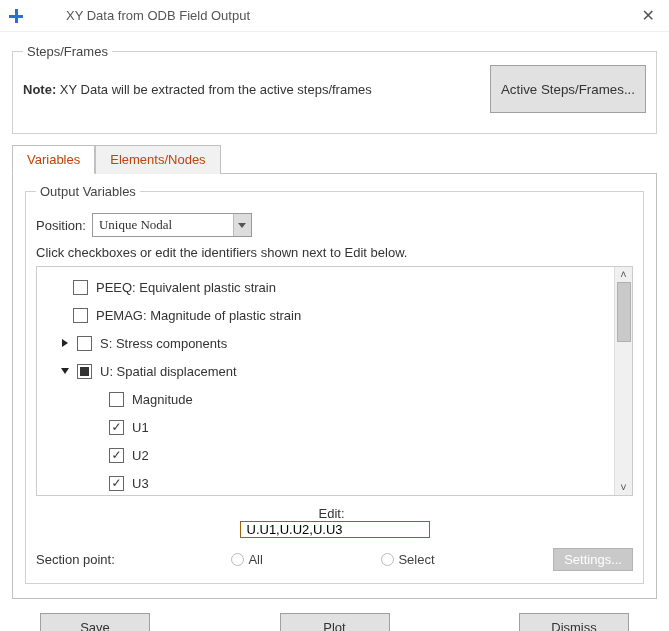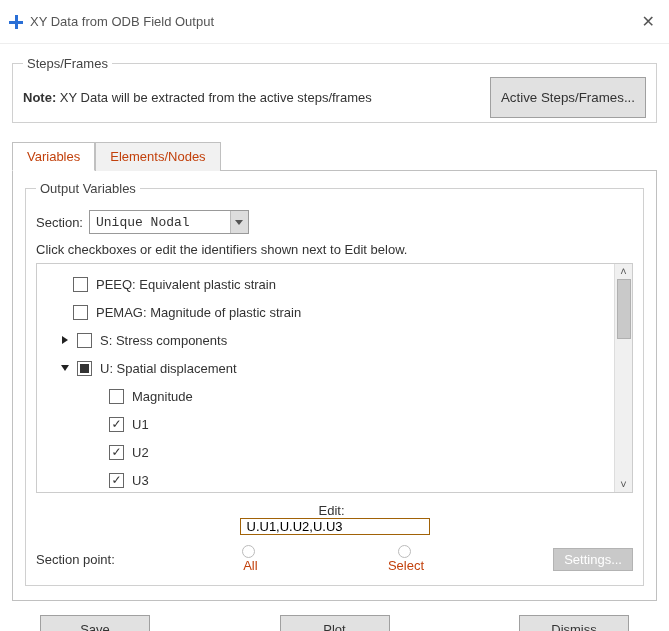--- a/index.html
+++ b/index.html
@@ -9,47 +9,48 @@
     font-size: 13px;
     background: #fff;
     color: #333;
     width: 669px;
     height: 631px;
     overflow: hidden;
   }
   .titlebar {
     display: flex;
     align-items: center;
-    height: 44px;
+    height: 32px;
     padding: 11px 8px;
     border-bottom: 1px solid #eee;
+    gap: 36px;
   }
   .titlebar .app-icon {
     width: 16px; height: 16px; margin-right: 6px;
     display:inline-flex; align-items:center; justify-content:center;
   }
   .titlebar .app-icon svg { width:16px; height:16px; }
   .titlebar .title { color:#555; }
   .titlebar .close { margin-left: auto; color:#555; font-size:16px; padding:0 6px; cursor:default; }
   .content { padding: 8px 12px 0 12px; }
   fieldset.steps {
     border:1px solid #d0d0d0;
-    padding: 6px 10px 4px 10px;
-    margin: 4px 0 18px 0;
+    padding: 6px 10px 20px 10px;
+    margin: 4px 0 10px 0;
   }
   fieldset legend { color:#444; font-size:13px; padding:0 4px; }
   .note-row { display:flex; align-items:center; }
   .note-row .note { flex:1; }
   .note-row .note b { font-weight:700; }
   .btn-active {
     background:#e1e1e1;
     border:1px solid #a0a0a0;
     padding:6px 10px;
     color:#333;
-    height:41px;
+    height:48px;
     cursor:default;
   }
   .tabs { margin-top:8px; }
   .tab-row { display:flex; }
   .tab {
     padding:6px 14px;
     border:1px solid #c0c0c0;
     border-bottom:none;
     background:#f1f1f1;
     color:#c2410c;
@@ -75,21 +76,21 @@
   .row { display:flex; align-items:center; margin:6px 0; }
   .row label.lbl { margin-right:6px; color:#333; }
   .select-wrap {
     border:1px solid #999;
     height:24px;
     display:flex; align-items:center;
     background:#fff;
   }
   .select-wrap input {
     border:none; outline:none; padding:0 6px; height:22px; width:140px;
-    font-family:Liberation Mono, monospace; font-size:13px; background:#fff; color:#333;
+    font-family:Liberation Serif, serif; font-size:13px; background:#fff; color:#333;
   }
   .select-wrap .dd {
     width:18px; height:22px;
     border-left:1px solid #bbb;
     display:flex; align-items:center; justify-content:center;
     background:#ddd;
   }
   .select-wrap .dd svg { width:10px; height:10px; }
   .hint { margin:8px 0 6px 0; color:#333; }
   .tree-wrap {
@@ -149,22 +150,21 @@
     height:26px;
     border:1px solid #a16207;
     padding:0 6px;
     font-family:inherit; font-size:13px;
     outline:none;
   }
   .section-row { display:flex; align-items:center; margin-top:10px; color:#999;justify-content:space-between; }
   .section-row .splabel { color:#333; margin-right:8px; }
   .radio {
     display:inline-flex; align-items:center; margin-right:10px;
-    color:#c2410c;
-    flex-direction:column;
+    color:#404040;
   }
   .radio .circ {
     width:13px; height:13px; border-radius:50%;
     border:1px solid #bbb; margin-right:4px;
   }
   .btn-disabled {
     background:#c9c9c9;
     border:1px solid #b3b3b3;
     color:#fff;
     padding:3px 10px;
@@ -215,21 +215,21 @@
     <div class="tab-row">
       <div class="tab active">Variables</div>
       <div class="tab">Elements/Nodes</div>
     </div>
     <div class="tab-body">
 
       <fieldset class="outvars">
         <legend>Output Variables</legend>
 
         <div class="row">
-          <label class="lbl">Section:</label>
+          <label class="lbl">Position:</label>
           <div class="select-wrap">
             <input readonly="" value="Unique Nodal" style="">
             <span class="dd">
               <svg viewBox="0 0 10 10">
                   <polygon points="1,3 9,3 5,8" fill="#555"></polygon>
                 </svg>
             </span>
           </div>
         </div>
 

